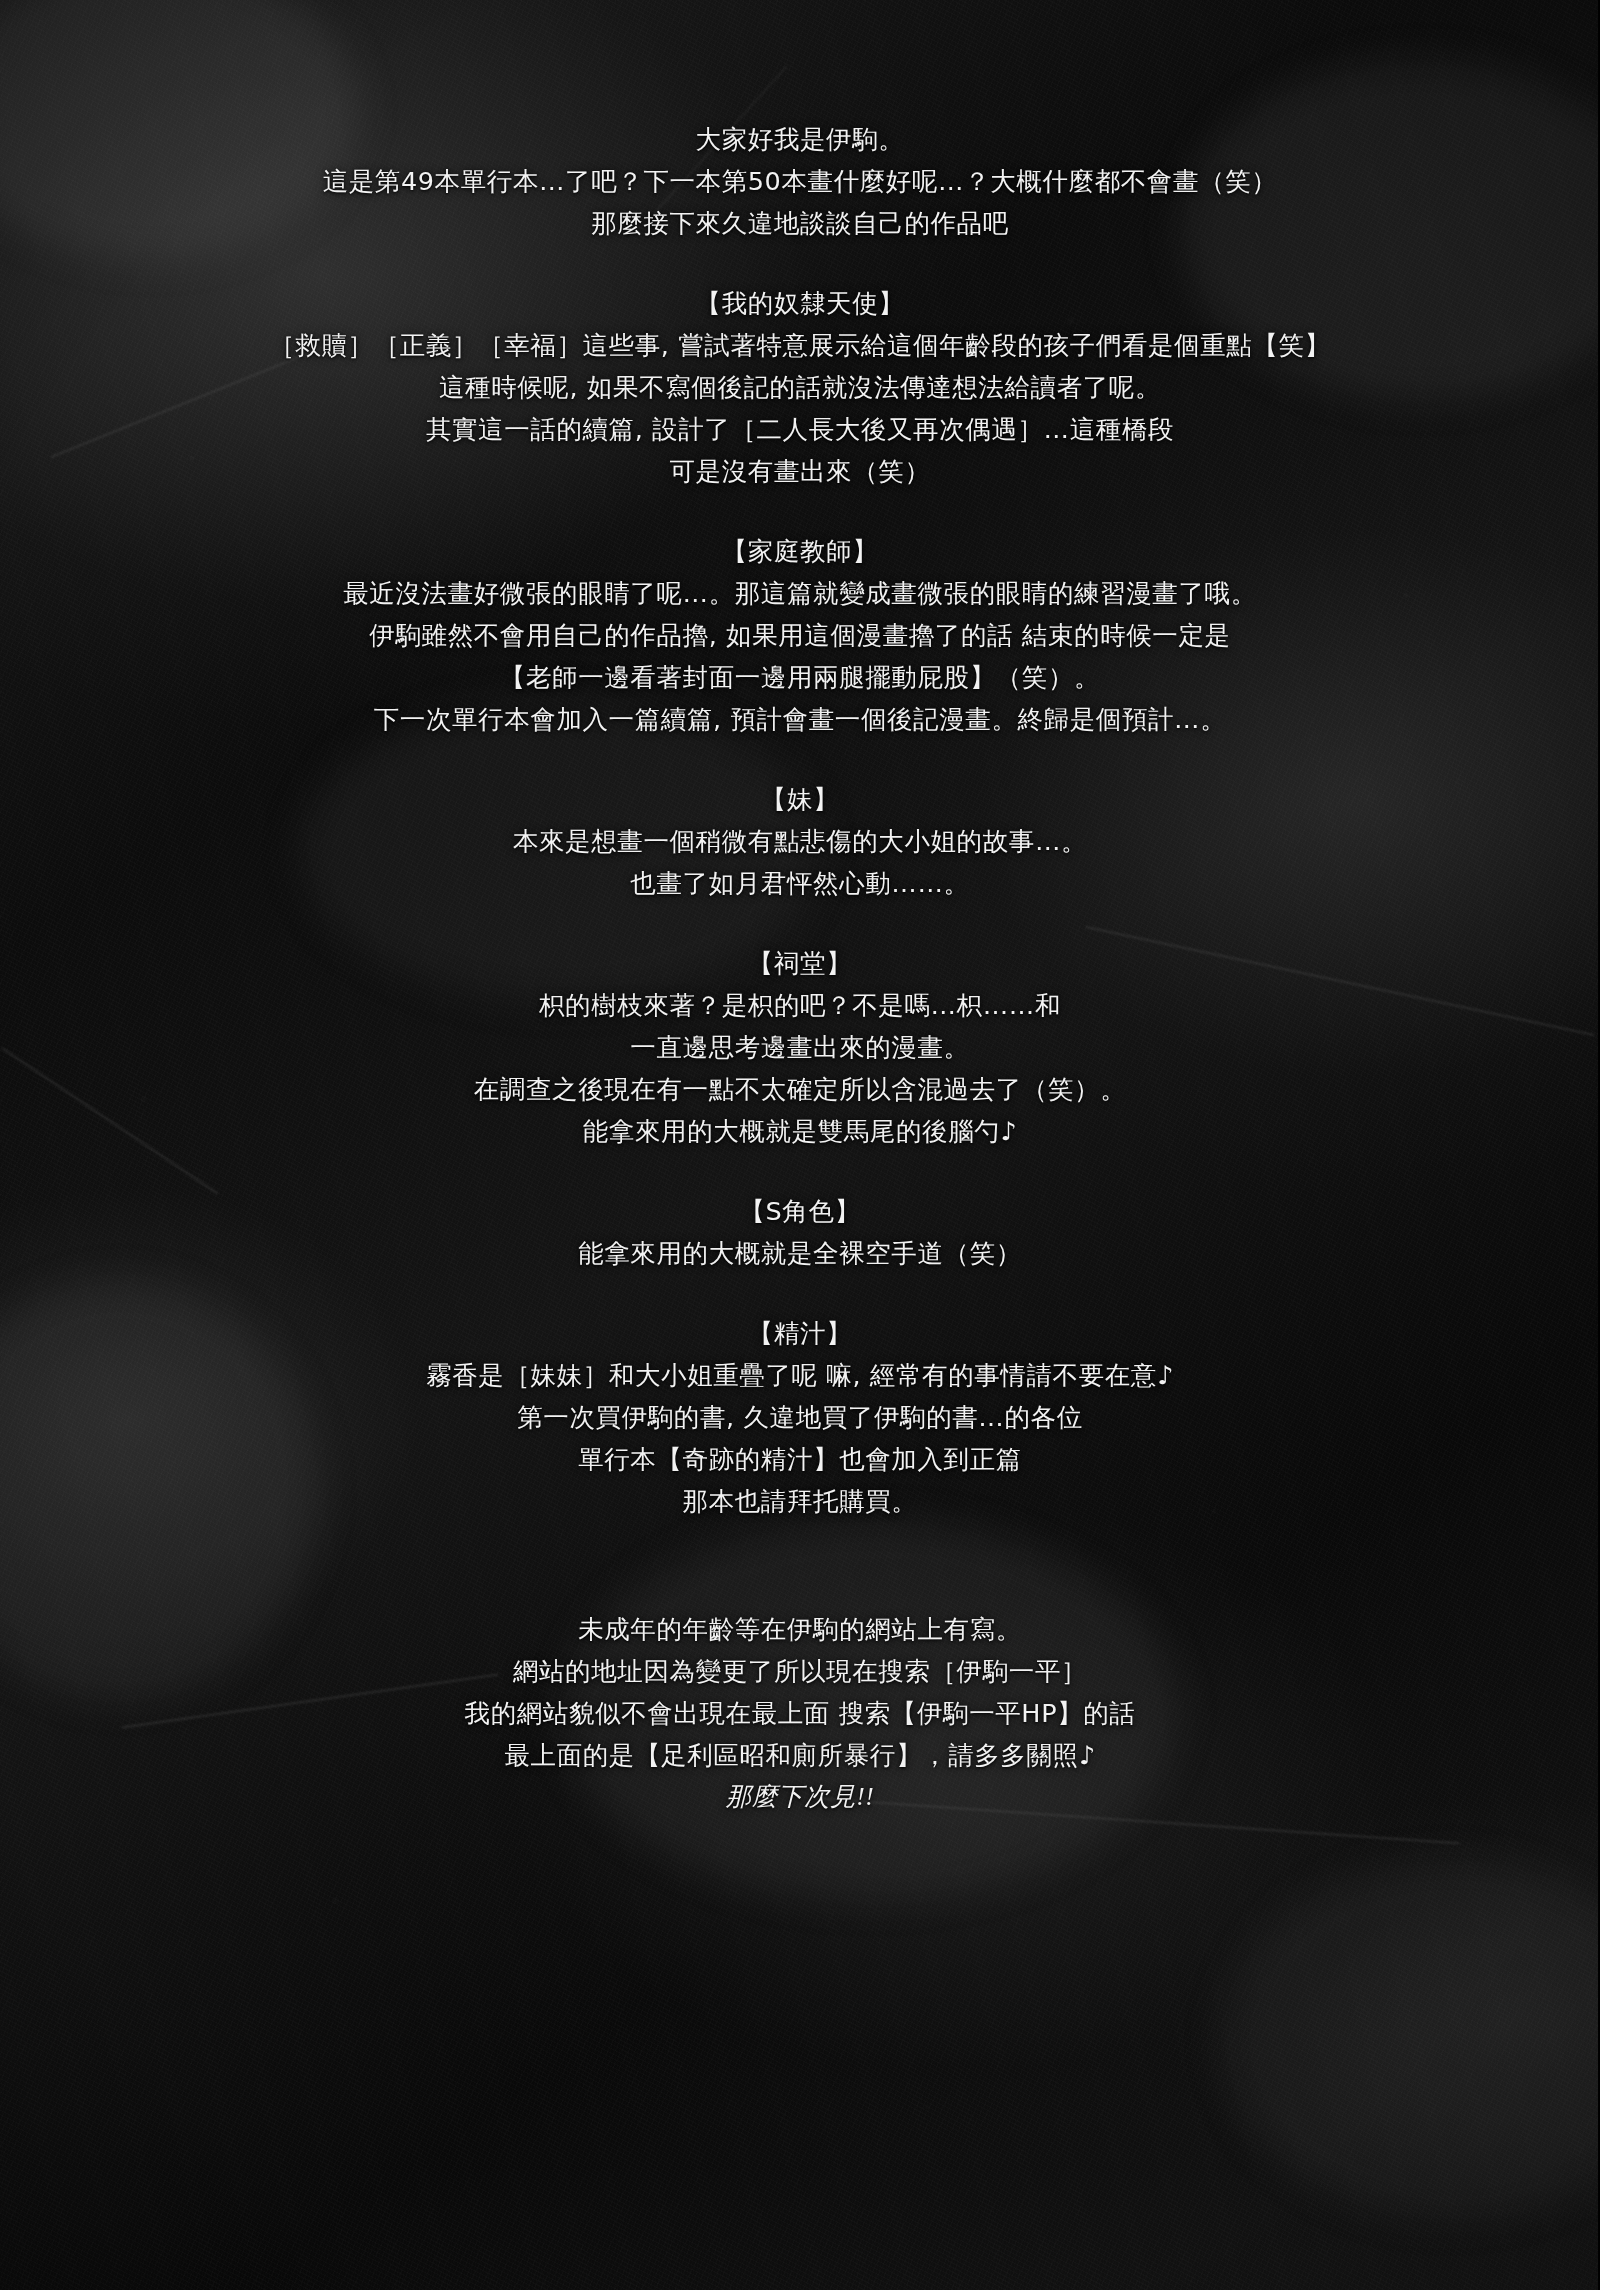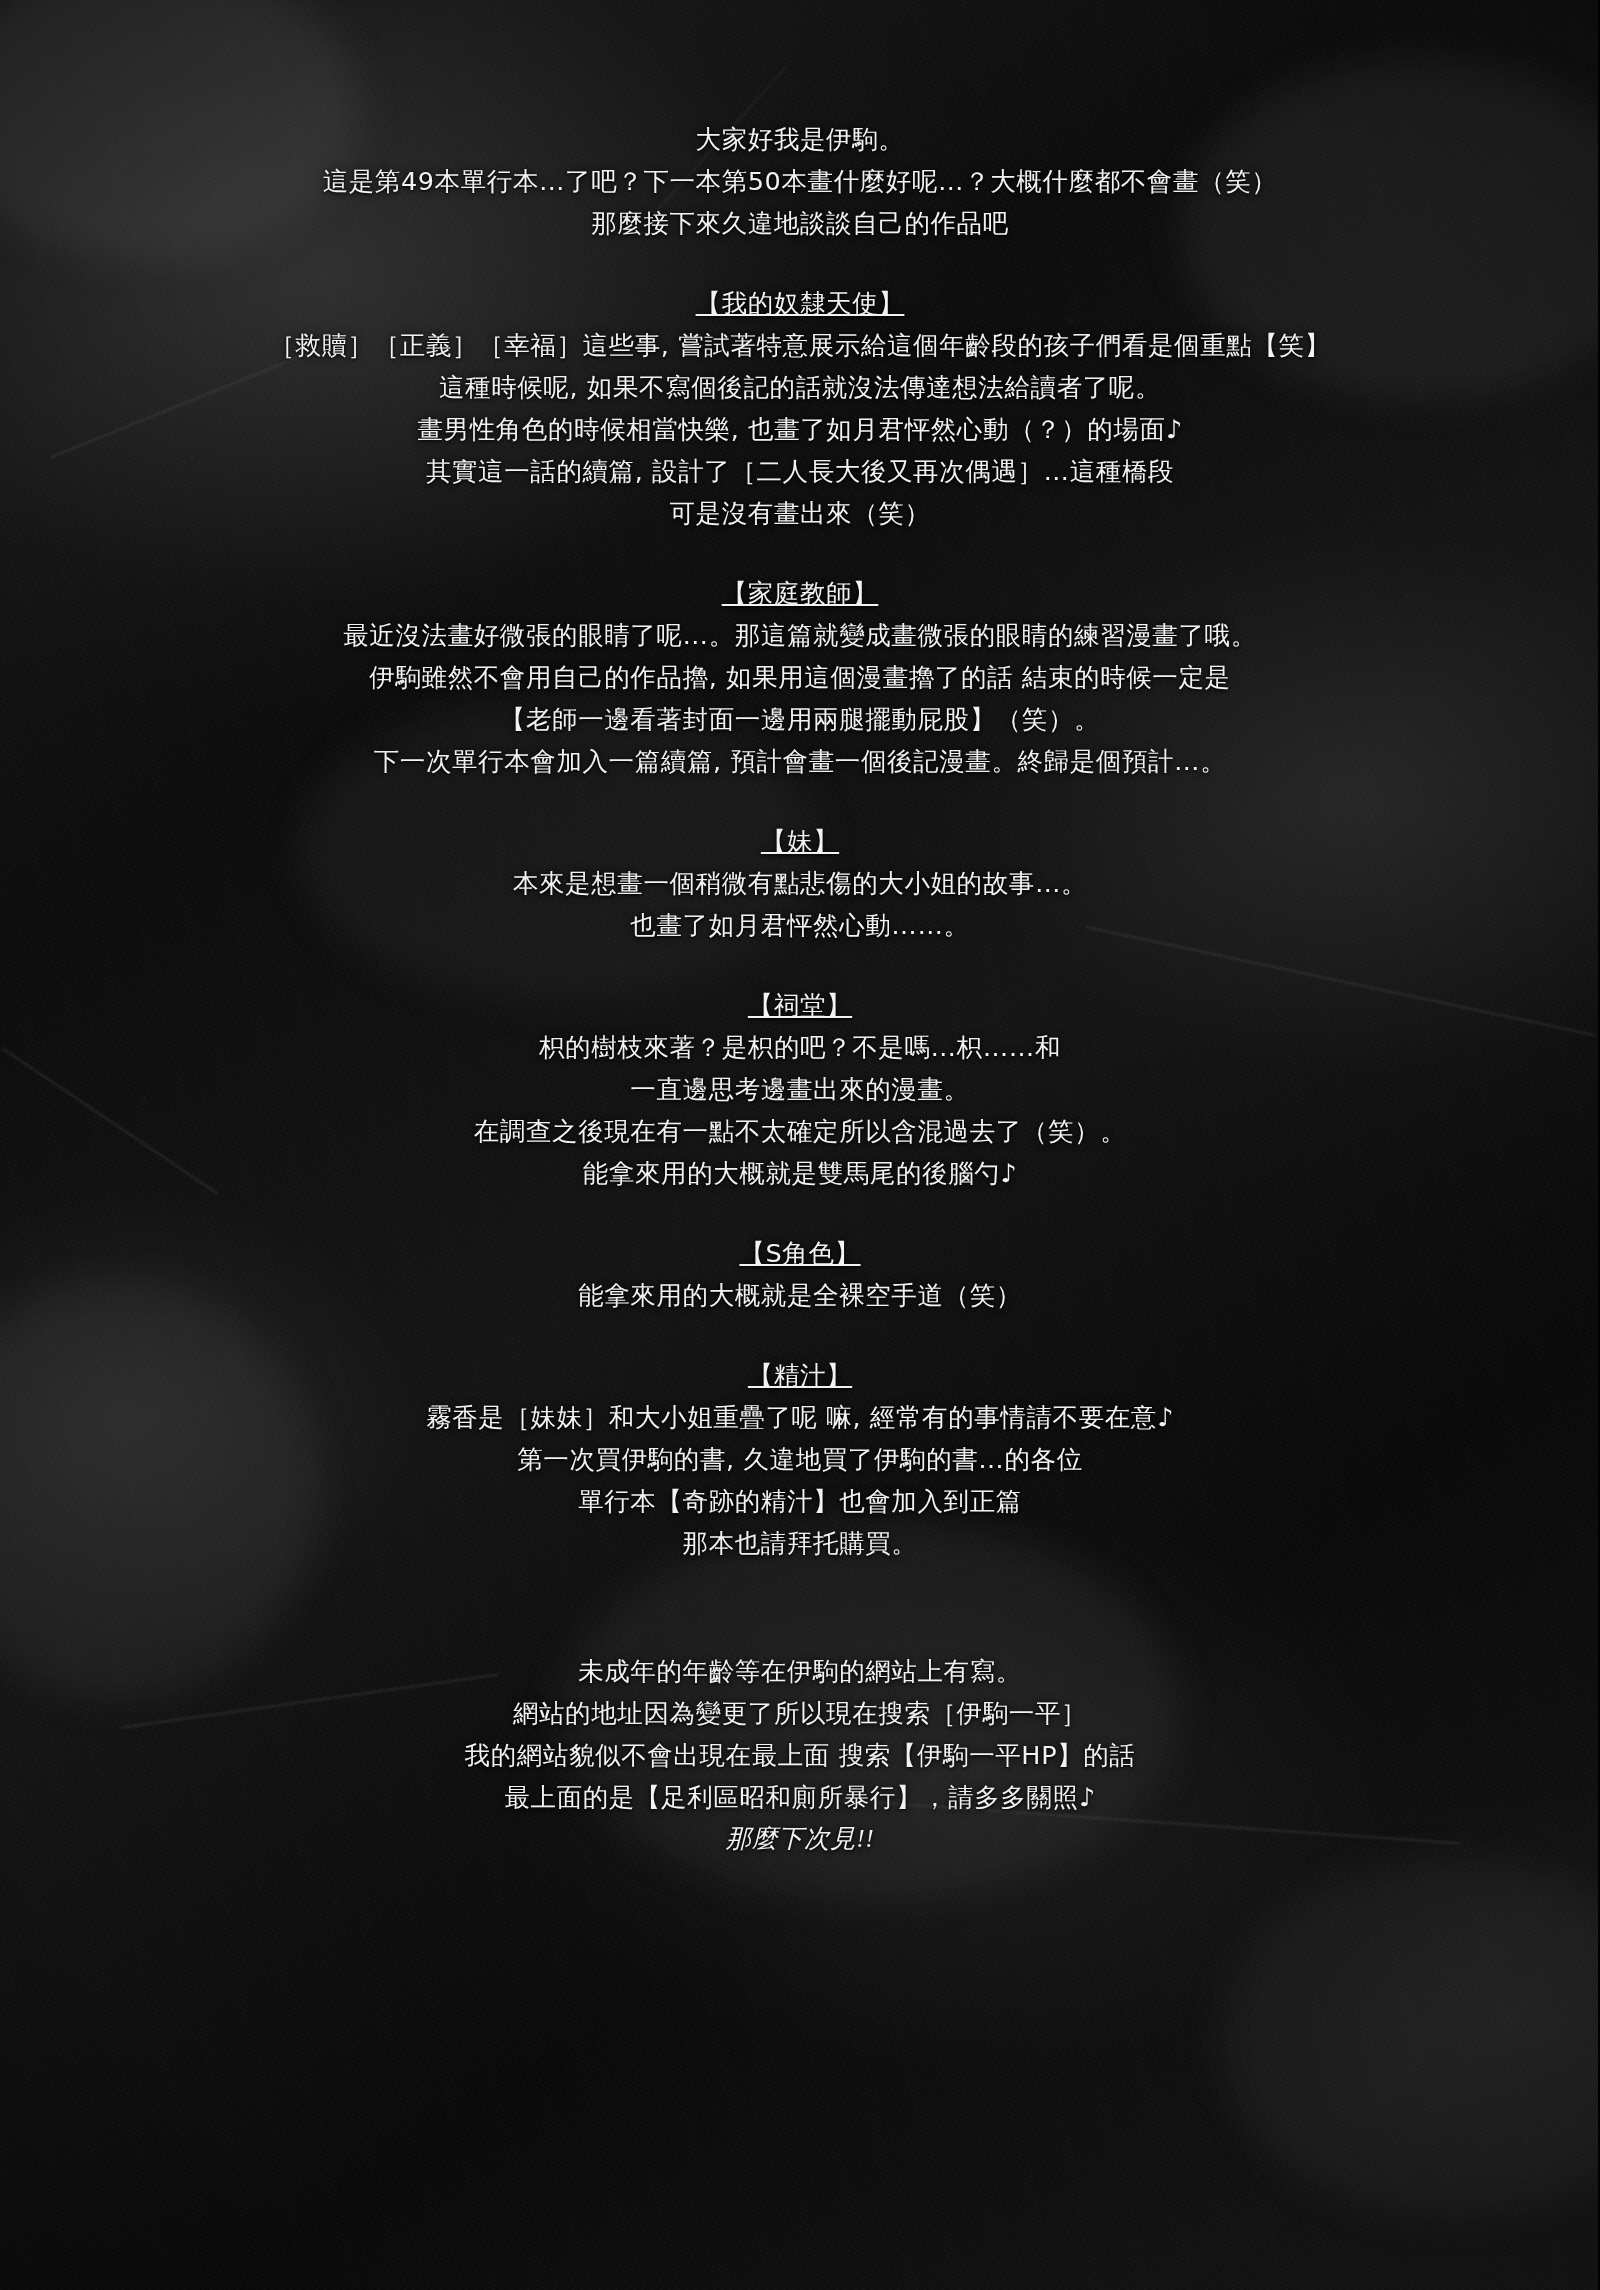--- a/index.html
+++ b/index.html
@@ -96,21 +96,21 @@
     line-height: 42px;
     letter-spacing: 0.6px;
     text-shadow: 0 1px 3px rgba(0,0,0,0.95), 0 0 9px rgba(0,0,0,0.85);
     z-index: 5;
   }
   .para {
     margin: 0 0 38px 0;
   }
   .para.tight { margin-bottom: 0; }
   .line { display: block; white-space: nowrap; }
-  .heading { display: block; white-space: nowrap; text-decoration: underline; }
+  .heading { display: block; white-space: nowrap; }
   .gap-lg { height: 48px; }
 </style>
 </head>
 <body>
 
 <div id="page">
 
   <div class="blot" style="left:-60px; top:-40px; width:420px; height:300px; background:rgba(90,90,90,0.22);"></div>
   <div class="blot" style="left:1180px; top:60px; width:480px; height:340px; background:rgba(80,80,80,0.20);"></div>
   <div class="blot" style="left:560px; top:1520px; width:620px; height:380px; background:rgba(75,75,75,0.18);"></div>
@@ -134,21 +134,20 @@
     <div class="para">
       <span class="line">大家好我是伊駒。</span>
       <span class="line">這是第49本單行本…了吧？下一本第50本畫什麼好呢…？大概什麼都不會畫（笑）</span>
       <span class="line">那麼接下來久違地談談自己的作品吧</span>
     </div>
 
     <div class="para">
       <span class="heading">【我的奴隸天使】</span>
       <span class="line">［救贖］［正義］［幸福］這些事, 嘗試著特意展示給這個年齡段的孩子們看是個重點【笑】</span>
       <span class="line">這種時候呢, 如果不寫個後記的話就沒法傳達想法給讀者了呢。</span>
-      <span class="line">畫男性角色的時候相當快樂, 也畫了如月君怦然心動（？）的場面♪</span>
       <span class="line">其實這一話的續篇, 設計了［二人長大後又再次偶遇］…這種橋段</span>
       <span class="line">可是沒有畫出來（笑）</span>
     </div>
 
     <div class="para">
       <span class="heading">【家庭教師】</span>
       <span class="line">最近沒法畫好微張的眼睛了呢…。那這篇就變成畫微張的眼睛的練習漫畫了哦。</span>
       <span class="line">伊駒雖然不會用自己的作品擼, 如果用這個漫畫擼了的話  結束的時候一定是</span>
       <span class="line">【老師一邊看著封面一邊用兩腿擺動屁股】（笑）。</span>
       <span class="line">下一次單行本會加入一篇續篇, 預計會畫一個後記漫畫。終歸是個預計…。</span>

